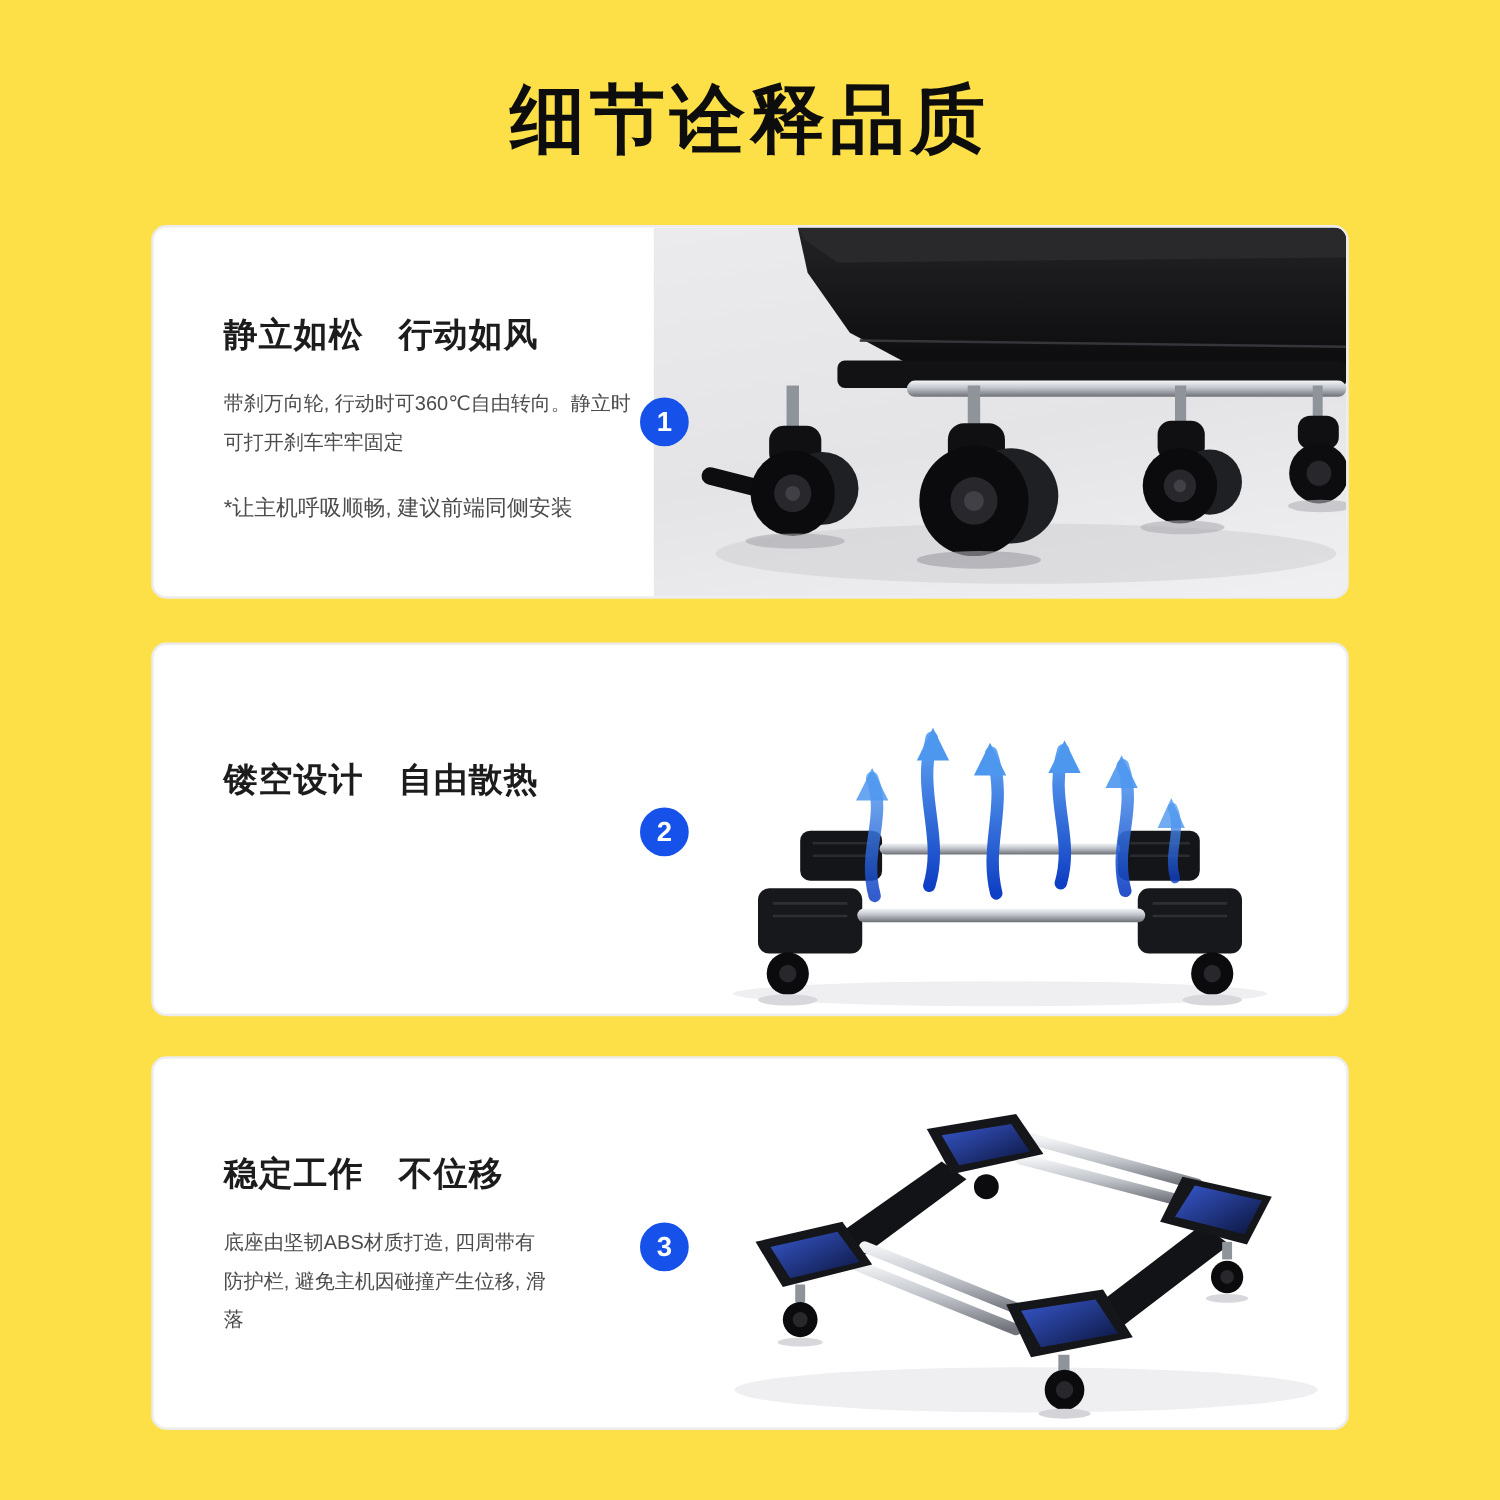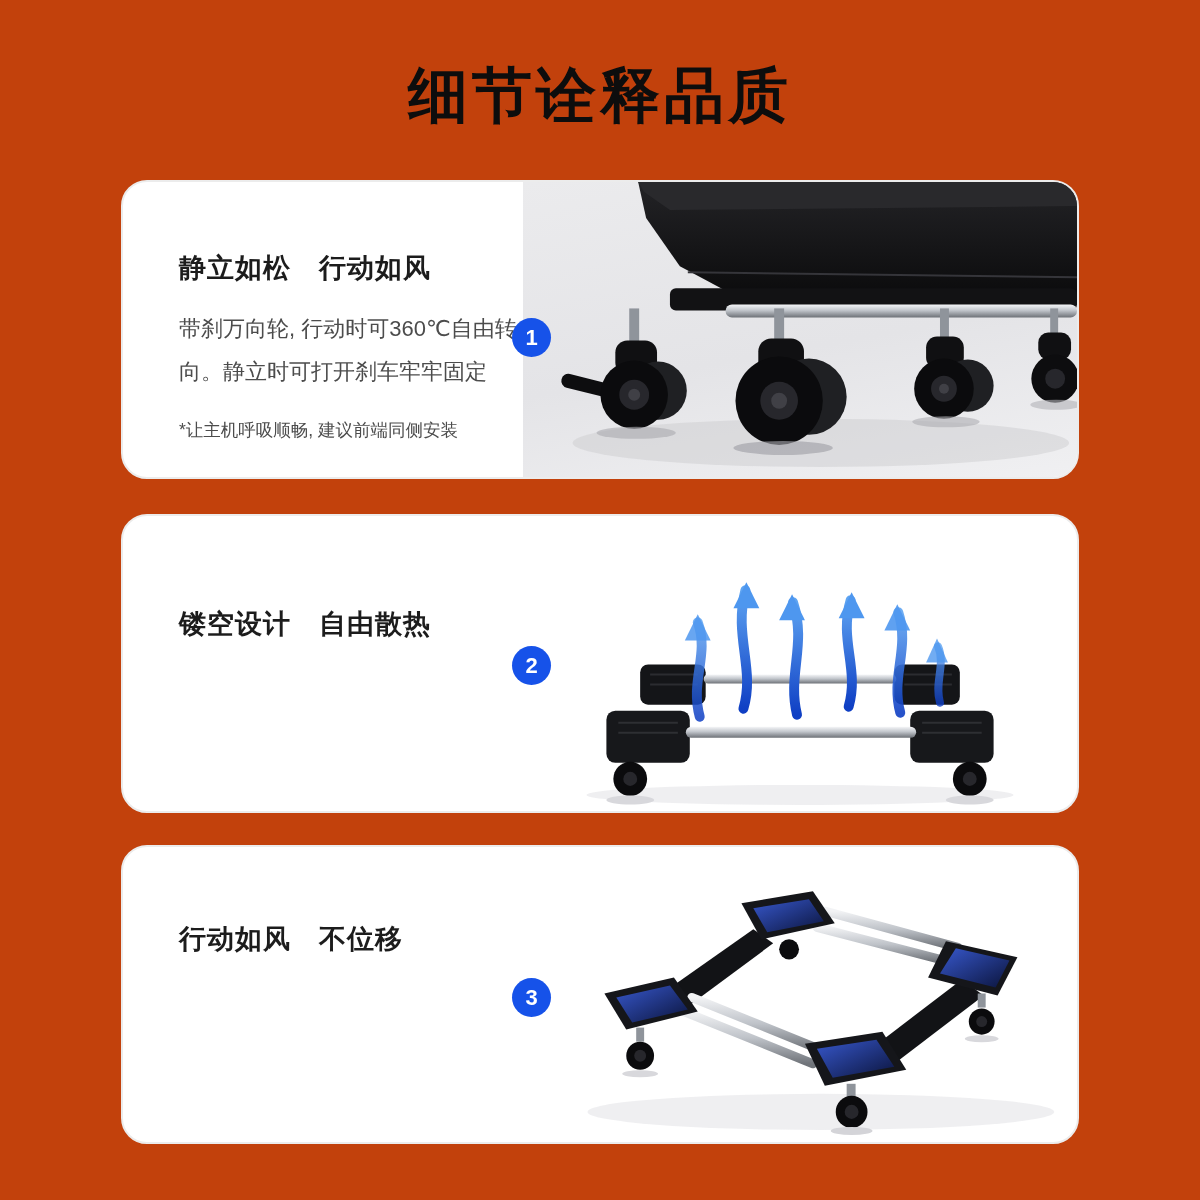--- a/index.html
+++ b/index.html
@@ -2,48 +2,48 @@
 <html><head>
 <meta charset="utf-8">
 <style>
   * { margin:0; padding:0; box-sizing:border-box; }
   html,body { width:1200px; }
   body {
     height:1200px; background:#ffffff;
     font-family:"Liberation Sans","DejaVu Sans",sans-serif;
     color:#1a1a1a;
   }
-  .page { position:relative; width:1200px; height:1200px; overflow:hidden; background:#c2410c; }
+  .page { position:relative; width:1200px; height:1200px; overflow:hidden; background:#fde047; }
 
   .page-title {
     position:absolute; top:56px; left:0; width:100%;
     text-align:center; font-size:60px; font-weight:900;
     letter-spacing:4px; color:#0d0d0d;
   }
 
   .card {
     position:absolute; left:121px; width:958px; height:299px;
-    border:2px solid #ececec; border-radius:26px;
+    border:2px solid #ececec; border-radius:12px;
     background:#fff; overflow:hidden;
   }
   #card-1 { top:180px; }
   #card-2 { top:514px; }
   #card-3 { top:845px; }
 
   .text-col { position:absolute; left:56px; top:0; }
   #card-1 .text-col { top:68px; }
   #card-2 .text-col { top:90px; }
   #card-3 .text-col { top:74px; }
 
   .feature-heading {
     font-size:27px; font-weight:700; color:#1c1c1c; letter-spacing:1px;
     white-space:pre;
   }
   .feature-body {
-    margin-top:22px; font-size:22px; line-height:1.95; color:#4c4c4c;
+    margin-top:22px; font-size:16px; line-height:1.95; color:#4c4c4c;
   }
   #card-1 .feature-body { width:340px; }
   #card-2 .feature-body { width:292px; }
   #card-3 .feature-body { width:262px; }
   .feature-note { margin-top:24px; font-size:17.5px; color:#4c4c4c; width:360px; }
 
   .badge {
     position:absolute; left:389px; width:39px; height:39px; border-radius:50%;
     background:#1652e9; color:#fff; font-size:22px; font-weight:700;
     display:flex; align-items:center; justify-content:center; z-index:3;
@@ -194,21 +194,22 @@
           <circle cx="450" cy="262" r="7" fill="#27272c"></circle>
           <ellipse cx="108" cy="283" rx="24" ry="4.5" fill="#d8d8dc"></ellipse>
           <ellipse cx="450" cy="283" rx="24" ry="4.5" fill="#d8d8dc"></ellipse>
         </g>
       </svg>
     </div>
   </section>
 
   <section class="card" id="card-3">
     <div class="text-col">
-      <h2 class="feature-heading">行动如风　不位移</h2>
+      <h2 class="feature-heading">稳定工作　不位移</h2>
+      <p class="feature-body">底座由坚韧ABS材质打造, 四周带有防护栏, 避免主机因碰撞产生位移, 滑落</p>
     </div>
     <div class="badge">3</div>
     <div class="photo">
       <svg viewBox="0 0 558 294" preserveAspectRatio="none">
         <defs>
           <linearGradient id="ch3g" x1="0" y1="0" x2="0" y2="1">
             <stop offset="0" stop-color="#f2f3f5"></stop>
               <stop offset="0.5" stop-color="#bfc3c9"></stop>
               <stop offset="1" stop-color="#70747a"></stop>
           </linearGradient>

